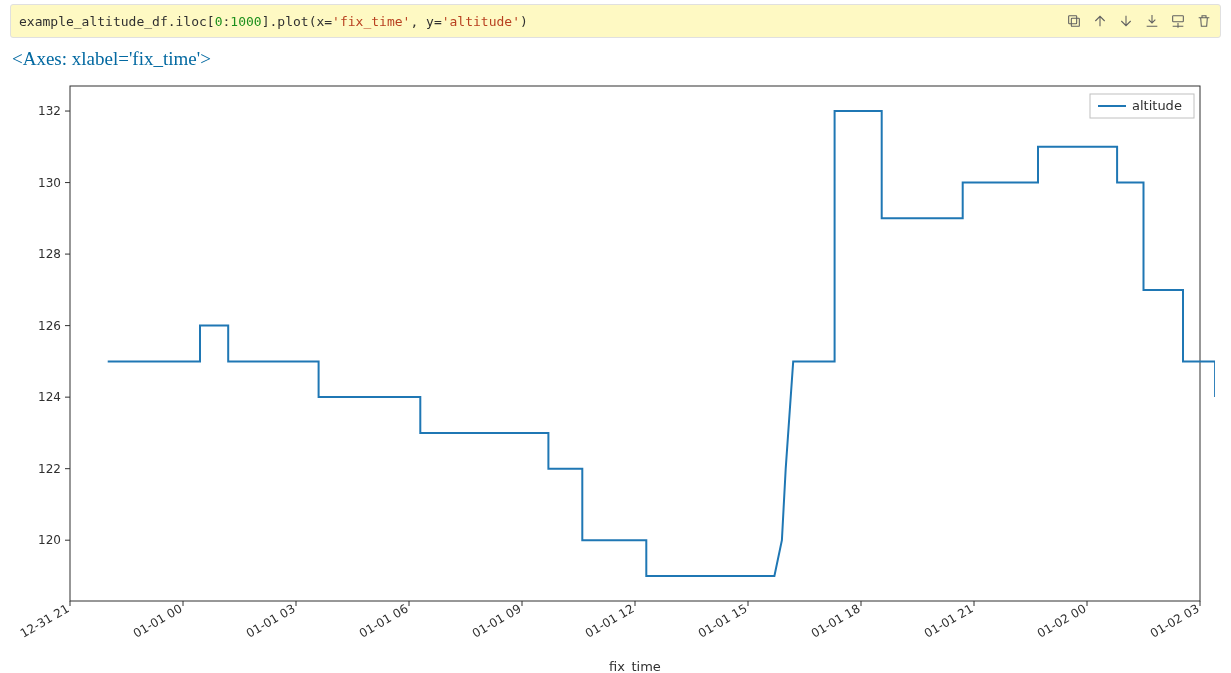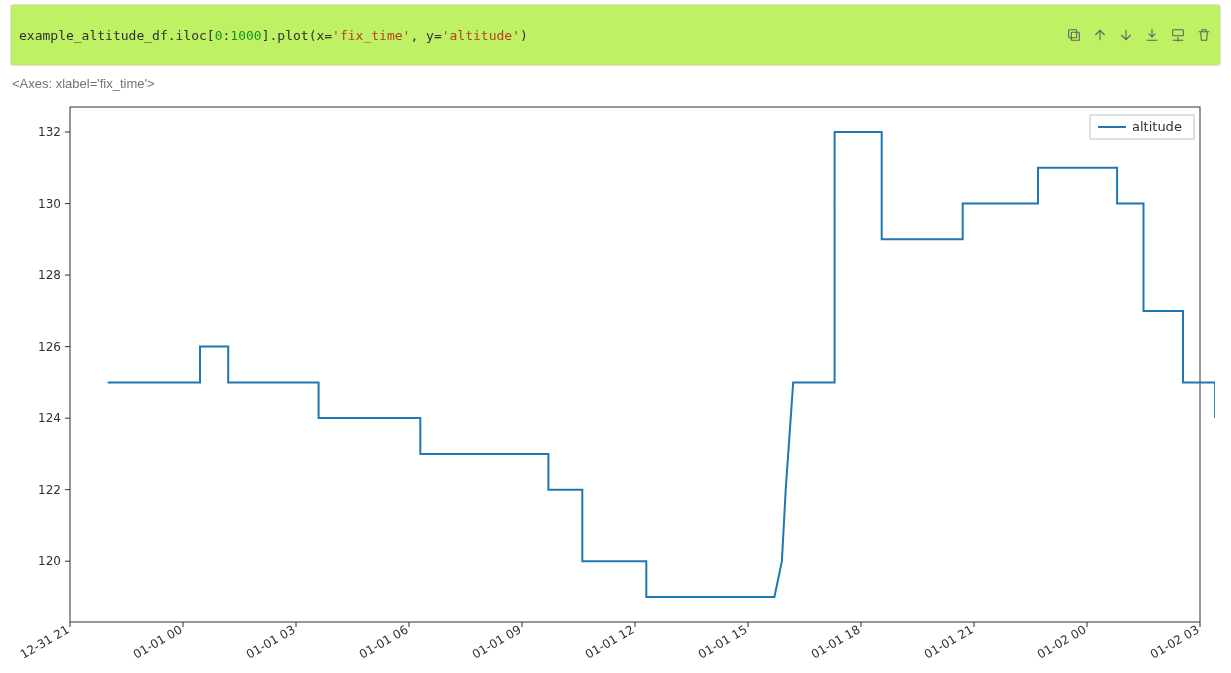--- a/index.html
+++ b/index.html
@@ -11,24 +11,24 @@
     color: #333;
   }
   .cell {
     width: 1231px;
     box-sizing: border-box;
     padding: 4px 10px 10px 10px;
   }
   .input-row {
     display: flex;
     align-items: center;
-    background: #bef264;
+    background: #fef9c3;
     border: 1px solid #e0e0e0;
     border-radius: 3px;
-    padding: 18px 8px;
+    padding: 4px 8px;
     height: 24px;
   }
   .code-text {
     flex: 1 1 auto;
     white-space: pre;
     font-family: "DejaVu Sans Mono", Menlo, Consolas, monospace;
     font-size: 13px;
     color: #303030;
   }
   .code-text .ident { color: #303030; }
@@ -42,23 +42,23 @@
   }
   .toolbar .icon {
     width: 16px;
     height: 16px;
     stroke: #606060;
     fill: none;
     stroke-width: 1.6;
     cursor: pointer;
   }
   .output-text {
-    font-family: Liberation Sans, sans-serif;
-    font-size: 13px;
-    color: #737373;
+    font-family: Liberation Serif, serif;
+    font-size: 19px;
+    color: #0369a1;
     padding: 10px 2px 6px 2px;
     white-space: pre;
   }
   .chart-wrap {
     width: 1205px;
     height: 600px;
     position: relative;
     margin-left: 0px;
   }
   svg.chart {

